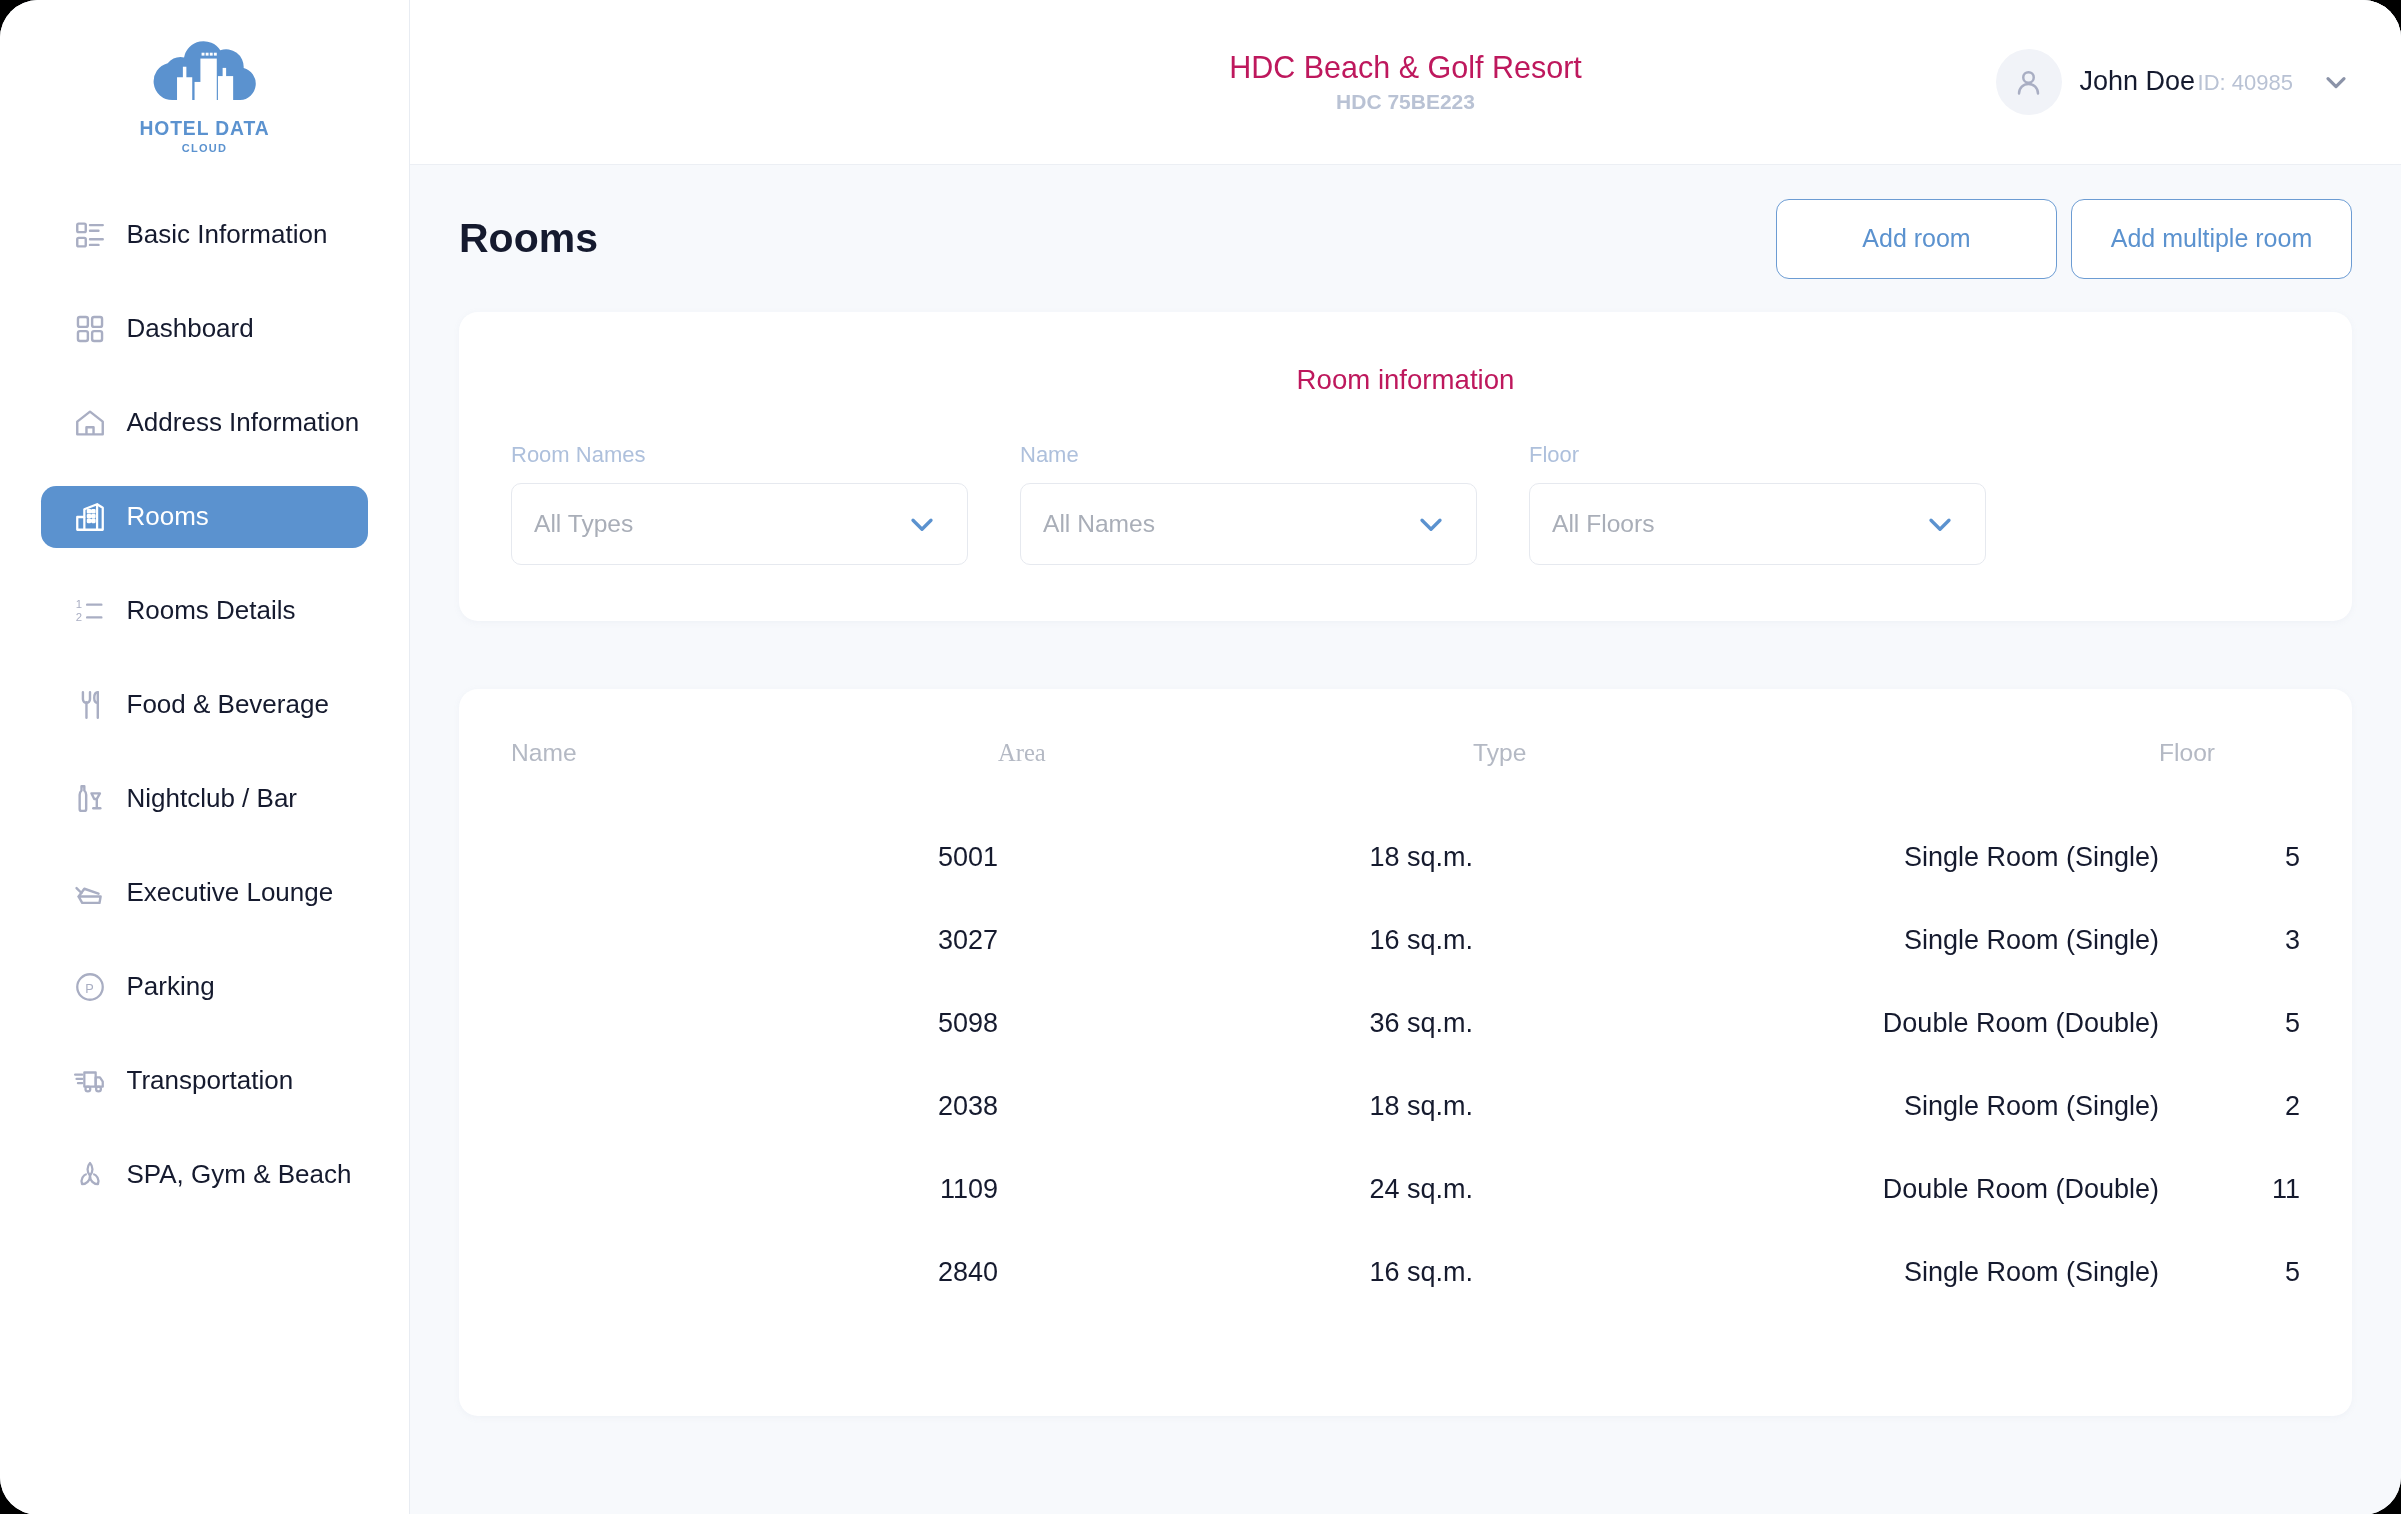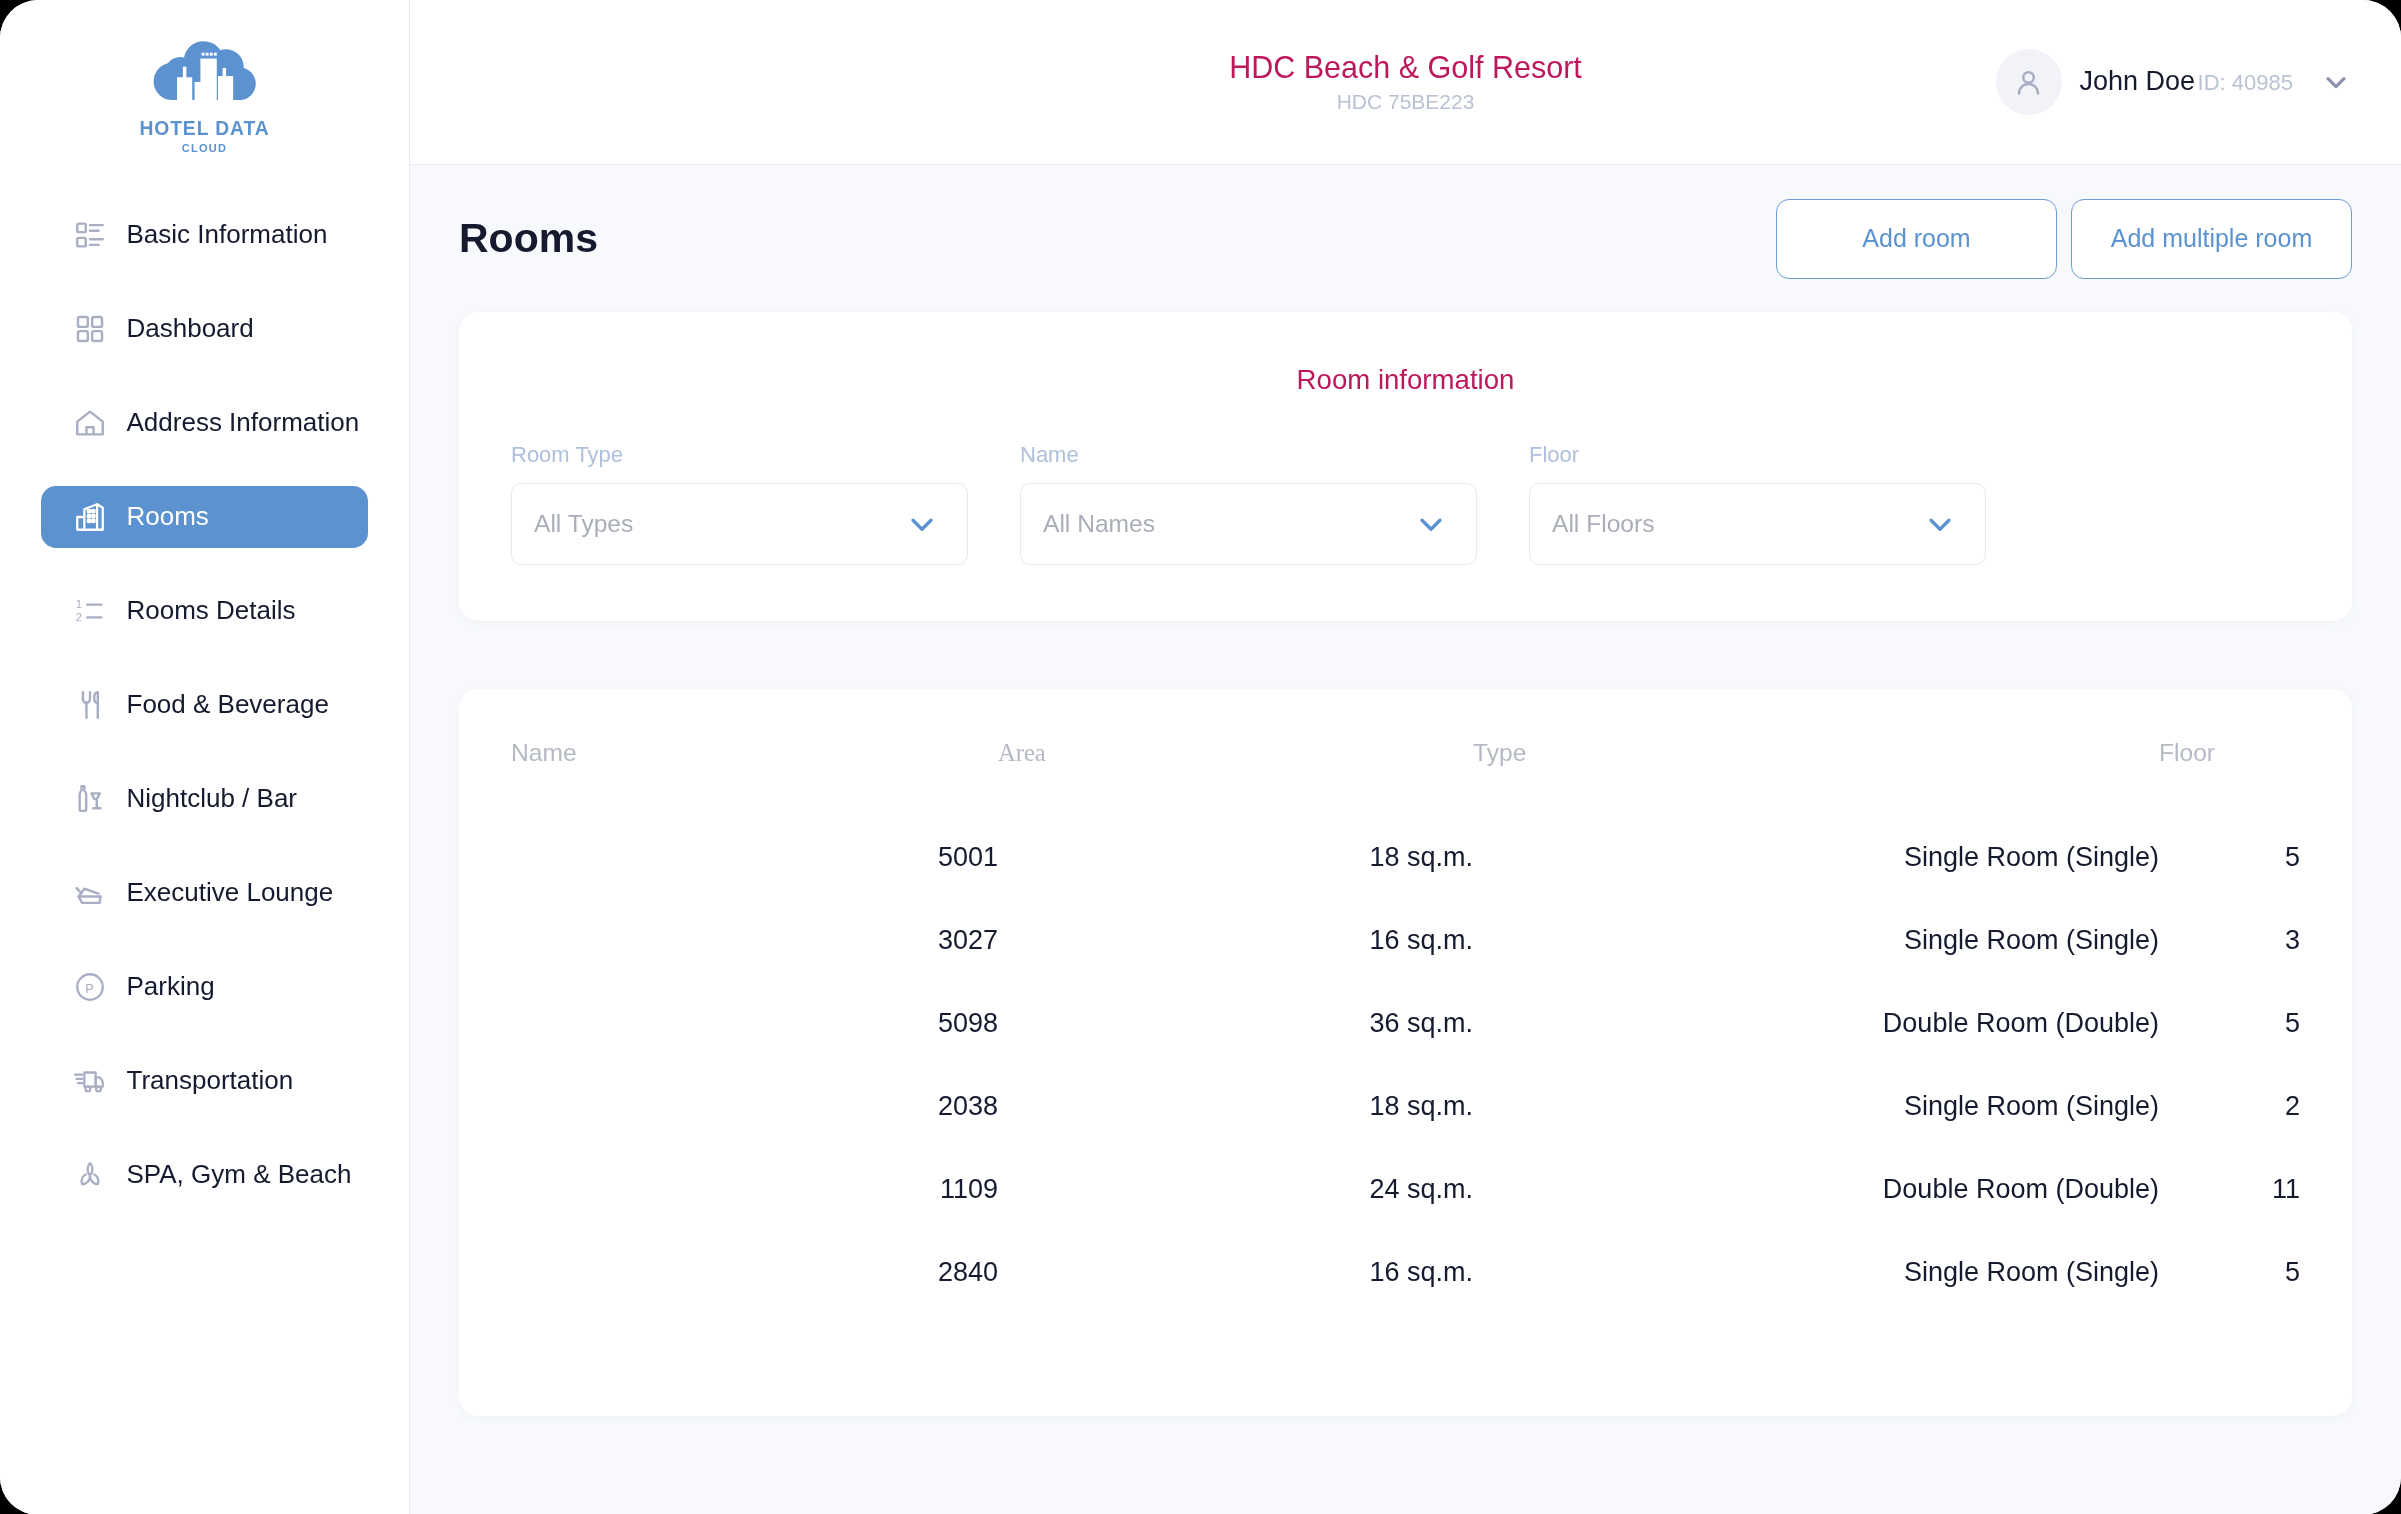--- a/index.html
+++ b/index.html
@@ -112,20 +112,21 @@
   }
   .hotel-name {
     font-size: 30.5px;
     color: #be185d;
     line-height: 1.15;
   }
   .hotel-code {
     font-size: 21px;
     color: #b9c2d4;
     margin-top: 5.9px;
+    font-weight: bold;
   }
 
   .user-block {
     margin-left: auto;
     display: flex;
     align-items: center;
     cursor: pointer;
     z-index: 2;
   }
   .avatar {
@@ -477,21 +478,21 @@
           <button class="btn-outline">Add room</button>
           <button class="btn-outline">Add multiple room</button>
         </div>
       </div>
 
       <div class="card filter-card">
         <div class="filter-heading">Room information</div>
         <div class="filter-row">
 
           <div class="filter-field">
-            <div class="filter-label">Room Type</div>
+            <div class="filter-label">Room Names</div>
             <div class="select-box">
               <span class="select-value">All Types</span>
               <span class="select-caret">
                 <svg viewBox="0 0 24 24" fill="none" stroke="currentColor" stroke-width="2.2" stroke-linecap="round" stroke-linejoin="round">
                   <path d="M6 9.5l6 6 6-6"></path>
                 </svg>
               </span>
             </div>
           </div>
 

